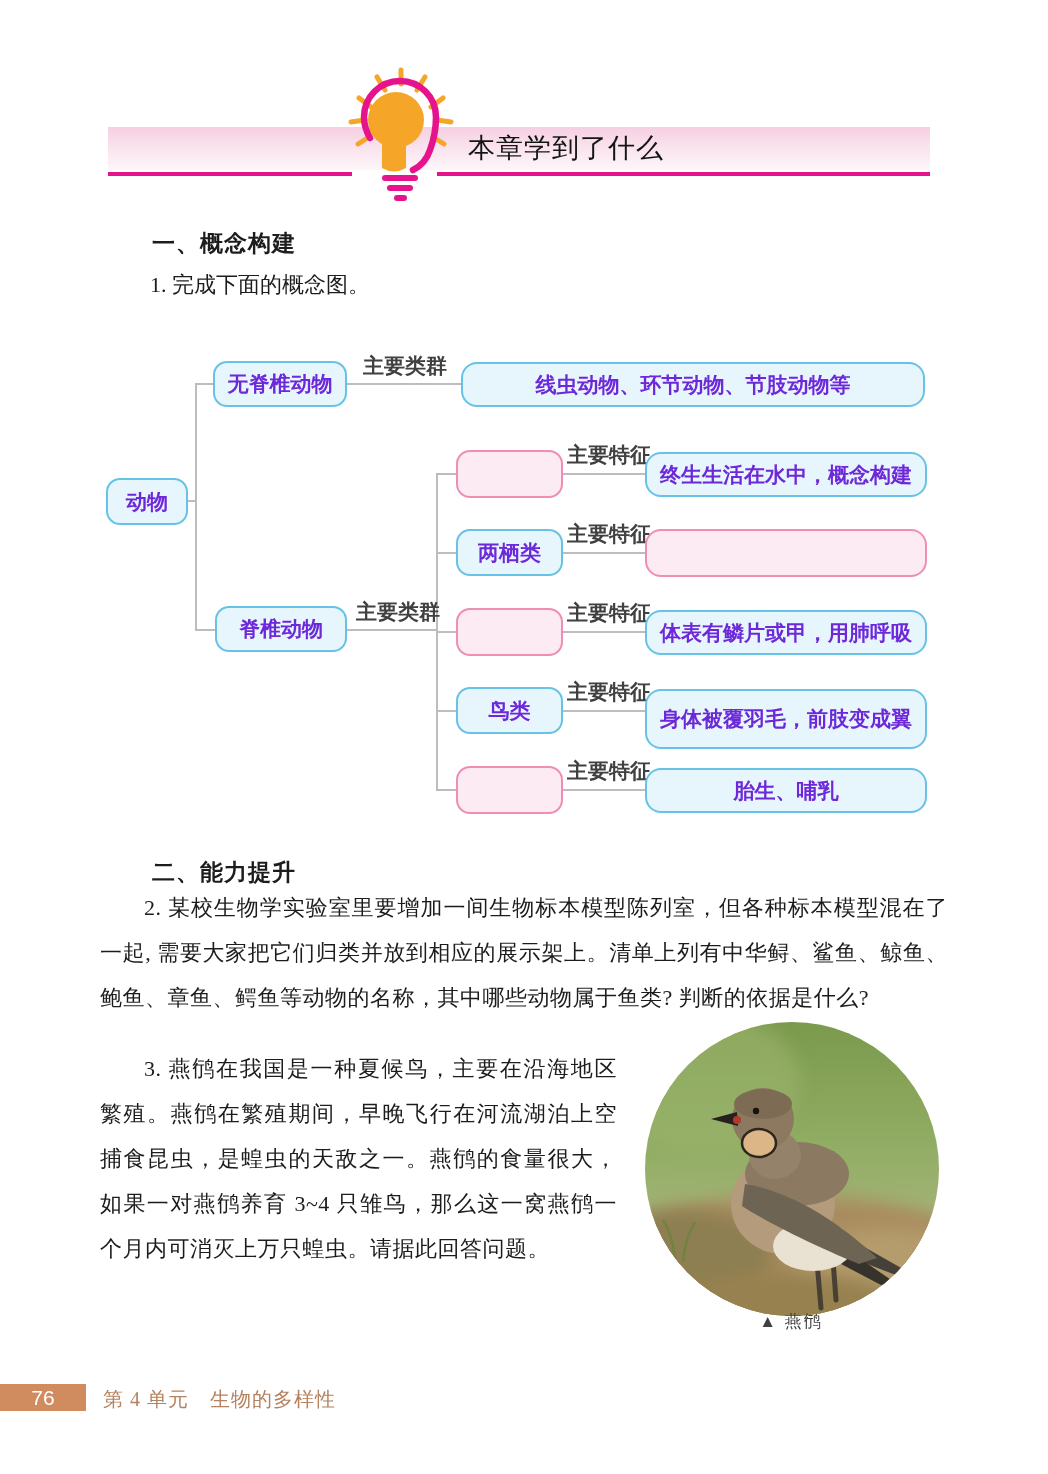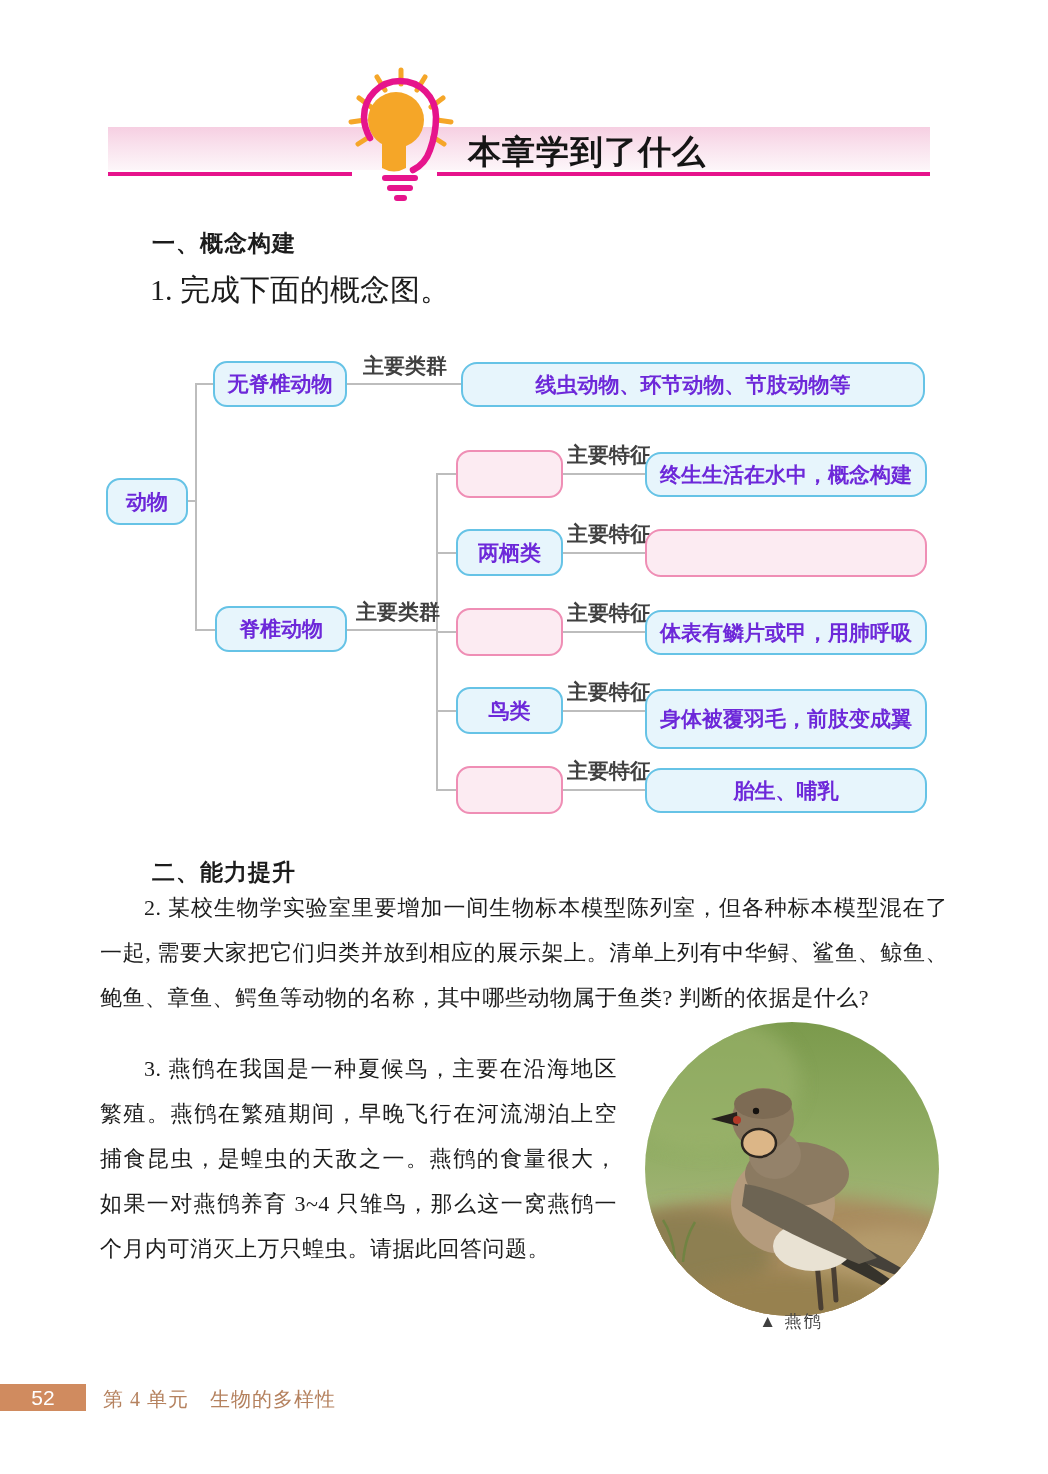--- a/index.html
+++ b/index.html
@@ -11,30 +11,30 @@
   }
   .abs { position:absolute; }
 
   
   .banner {
     background:linear-gradient(to bottom,#f6cfe2 0%,#f9e0ec 40%,#fdf6f9 100%);
   }
   .rule { background:#e6148c; height:4px; }
   .page-title {
     font-family:"Liberation Sans","DejaVu Sans",sans-serif;
-    font-weight:700; font-size:33px; letter-spacing:1px; color:#151515;
+    font-weight:400; font-size:27px; letter-spacing:1px; color:#151515;
   }
 
   
   .sec-heading { font-size:23px; font-weight:bold; letter-spacing:1px; }
   .para {
     font-size:22px; line-height:45px; text-align:justify;
     text-indent:2em; letter-spacing:0.5px;
   }
-  .instruction { font-size:30px; }
+  .instruction { font-size:22px; }
 
   
   .cbox {
     display:flex; align-items:center; justify-content:center;
     font-family:"Liberation Sans","DejaVu Sans",sans-serif;
     font-weight:700; font-size:21px; color:#6d28d9; text-align:center;
   }
   .cbox.blue { background:#e7f5fc; border:2.5px solid #66c3e6; border-radius:14px; }
   .cbox.pink { background:#fcebf2; border:2.5px solid #ef8eb5; border-radius:14px; }
   .cbox.big  { border-radius:16px; }
@@ -191,16 +191,16 @@
       <circle cx="92" cy="98" r="4" fill="#b23a28"></circle>
       <ellipse cx="114" cy="121" rx="17" ry="14" fill="#dcb687" stroke="#2c2620" stroke-width="2.5"></ellipse>
       <circle cx="111" cy="89" r="3.2" fill="#15120f"></circle>
     </g>
   </svg>
   <div class="abs fig-caption" style="left:645px;top:1310px;width:292px;">
     <span>▲</span>
     <span>燕鸻</span>
   </div>
 
-  <div class="abs page-num" style="left:0;top:1384px;width:86px;height:27px;">52</div>
+  <div class="abs page-num" style="left:0;top:1384px;width:86px;height:27px;">76</div>
   <div class="abs unit-label" style="left:103px;top:1386px;">第 4 单元　生物的多样性</div>
 
 </div>
 
 </body></html>

